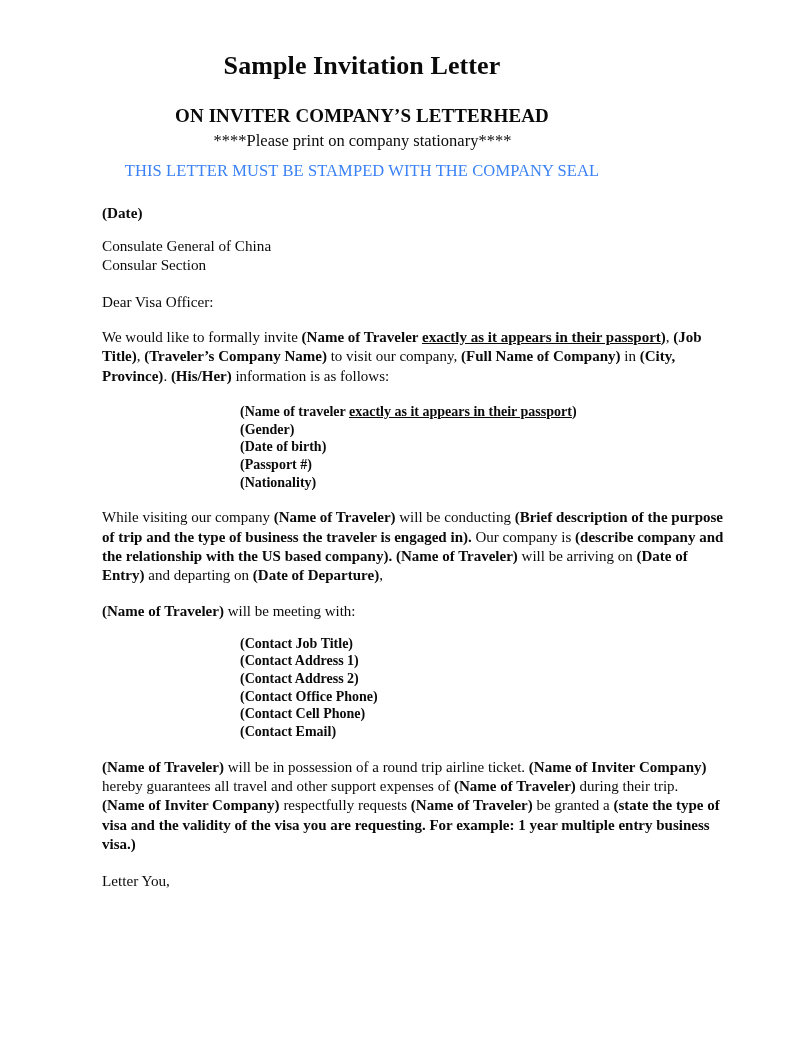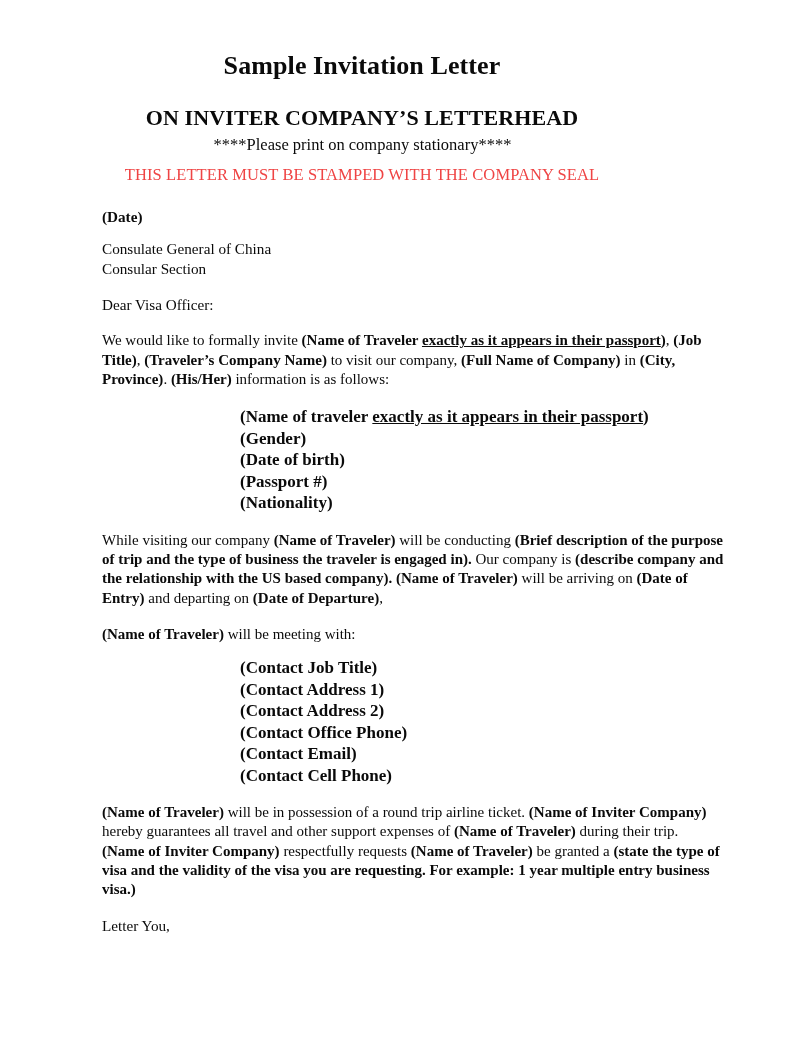--- a/index.html
+++ b/index.html
@@ -31,21 +31,21 @@
     text-align: center;
   }
   .doc-title {
     font-size: 26px;
     font-weight: bold;
     letter-spacing: 0.1px;
     margin: 0 0 24px 0;
     line-height: 1.1;
   }
   .letterhead-line {
-    font-size: 22px;
+    font-size: 19px;
     font-weight: bold;
     margin: 0 0 6px 0;
     line-height: 1.15;
     letter-spacing: 0.1px;
   }
   .stationary-line {
     font-size: 16.5px;
     font-weight: normal;
     margin: 0 0 10px 1px;
     line-height: 1.15;
@@ -76,41 +76,41 @@
   .gap-md { height: 17px; }
 
   .para {
     font-size: 15px;
     line-height: 1.285;
     margin: 0;
     text-align: left;
   }
   .indent-list {
     padding-left: 138px;
-    font-size: 17px;
+    font-size: 14px;
     line-height: 1.265;
   }
   .indent-list .row {
     font-weight: bold;
     white-space: nowrap;
   }
   b, .b { font-weight: bold; }
   u, .u { text-decoration: underline; text-underline-offset: 1px; }
   .sig .row { font-weight: bold; line-height: 1.265; }
 </style>
 </head>
 <body style="background: rgb(255, 255, 255); color: rgb(10, 10, 10);">
 
 <div class="page">
 
   <div class="head-zone">
     <div class="doc-title">Sample Invitation Letter</div>
     <div class="letterhead-line">ON INVITER COMPANY’S LETTERHEAD</div>
     <div class="stationary-line">****Please print on company stationary****</div>
-    <div class="seal-line" style="color: #ef4444;">THIS LETTER MUST BE STAMPED WITH THE COMPANY SEAL</div>
+    <div class="seal-line" style="color: #3b82f6;">THIS LETTER MUST BE STAMPED WITH THE COMPANY SEAL</div>
   </div>
 
   <div class="body-zone">
 
     <div class="blk b">(Date)</div>
     <div class="gap-sm"></div>
 
     <div>
       <div class="blk">Consulate General of China</div>
       <div class="blk">Consular Section</div>
@@ -136,22 +136,22 @@
     <div class="gap-md"></div>
 
     <p class="para"><b>(Name of Traveler)</b> will be meeting with:</p>
     <div class="gap-sm"></div>
 
     <div class="indent-list">
         <div class="row">(Contact Job Title)</div>
         <div class="row">(Contact Address 1)</div>
         <div class="row">(Contact Address 2)</div>
         <div class="row">(Contact Office Phone)</div>
+        <div class="row">(Contact Cell Phone)</div>
         <div class="row">(Contact Email)</div>
-        <div class="row">(Contact Cell Phone)</div>
       </div>
     <div class="gap-md"></div>
 
     <p class="para"><b>(Name of Traveler)</b> will be in possession of a round trip airline ticket. <b>(Name of Inviter Company)</b> hereby guarantees all travel and other support expenses of <b>(Name of Traveler)</b> during their trip. <b>(Name of Inviter Company)</b> respectfully requests <b>(Name of Traveler)</b> be granted a <b>(state the type of visa and the validity of the visa you are requesting. For example: 1 year multiple entry business visa.)</b></p>
     <div class="gap-md"></div>
 
     <div class="blk">Letter You,</div>
     <div class="gap-md"></div>
 
 

